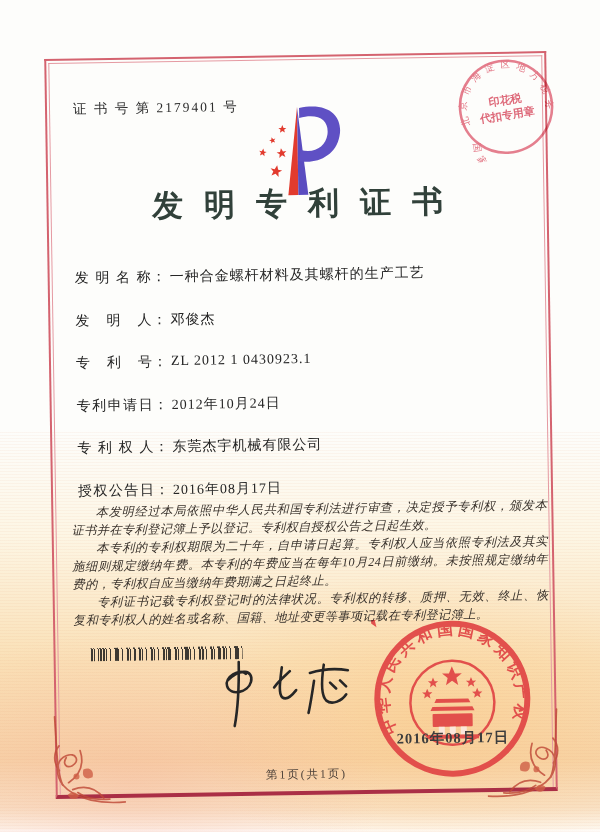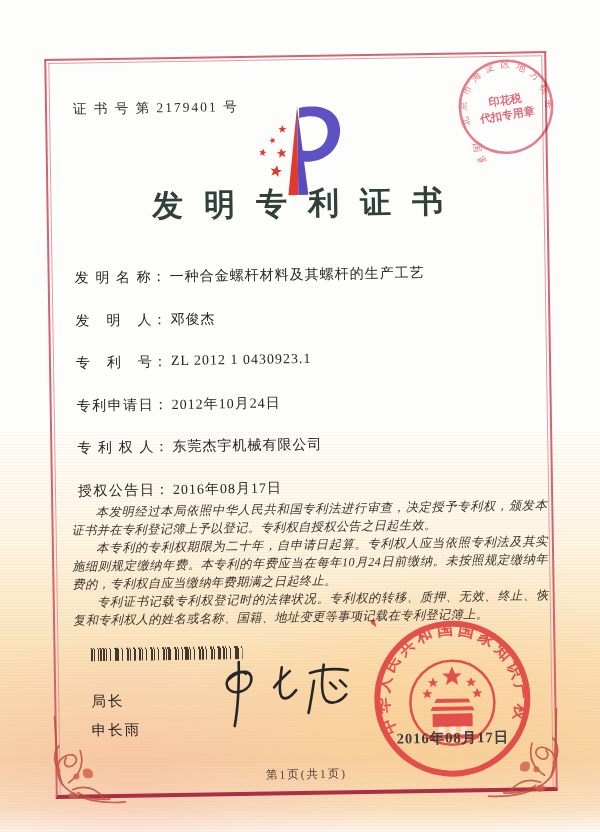--- a/index.html
+++ b/index.html
@@ -197,24 +197,20 @@
     </div>
 
     <div class="paragraphs">
       <p>本发明经过本局依照中华人民共和国专利法进行审查，决定授予专利权，颁发本证书并在专利登记簿上予以登记。专利权自授权公告之日起生效。</p>
       <p>本专利的专利权期限为二十年，自申请日起算。专利权人应当依照专利法及其实施细则规定缴纳年费。本专利的年费应当在每年10月24日前缴纳。未按照规定缴纳年费的，专利权自应当缴纳年费期满之日起终止。</p>
       <p>专利证书记载专利权登记时的法律状况。专利权的转移、质押、无效、终止、恢复和专利权人的姓名或名称、国籍、地址变更等事项记载在专利登记簿上。</p>
     </div>
 
     <div class="barcode"></div>
 
-    <div class="director">
-      <div>局长</div>
-      <div>申长雨</div>
-    </div>
 
     <svg class="signature" viewBox="0 0 150 75">
       <g fill="none" stroke="#262626" stroke-width="2.6" stroke-linecap="round" stroke-linejoin="round">
         <path d="M22,22 C34,10 48,12 45,24 C42,35 24,38 21,28 C18,19 34,10 40,16"></path>
         <path d="M33,4 C33,22 32,48 28,68"></path>
         <path d="M68,30 C74,22 80,18 84,14"></path>
         <path d="M76,10 C74,24 72,36 76,40 C80,43 86,38 90,33"></path>
         <path d="M104,16 C118,12 132,12 142,14"></path>
         <path d="M118,8 C116,20 114,38 120,44 C126,49 136,44 140,38"></path>
         <path d="M108,24 C106,36 104,48 102,56"></path>

